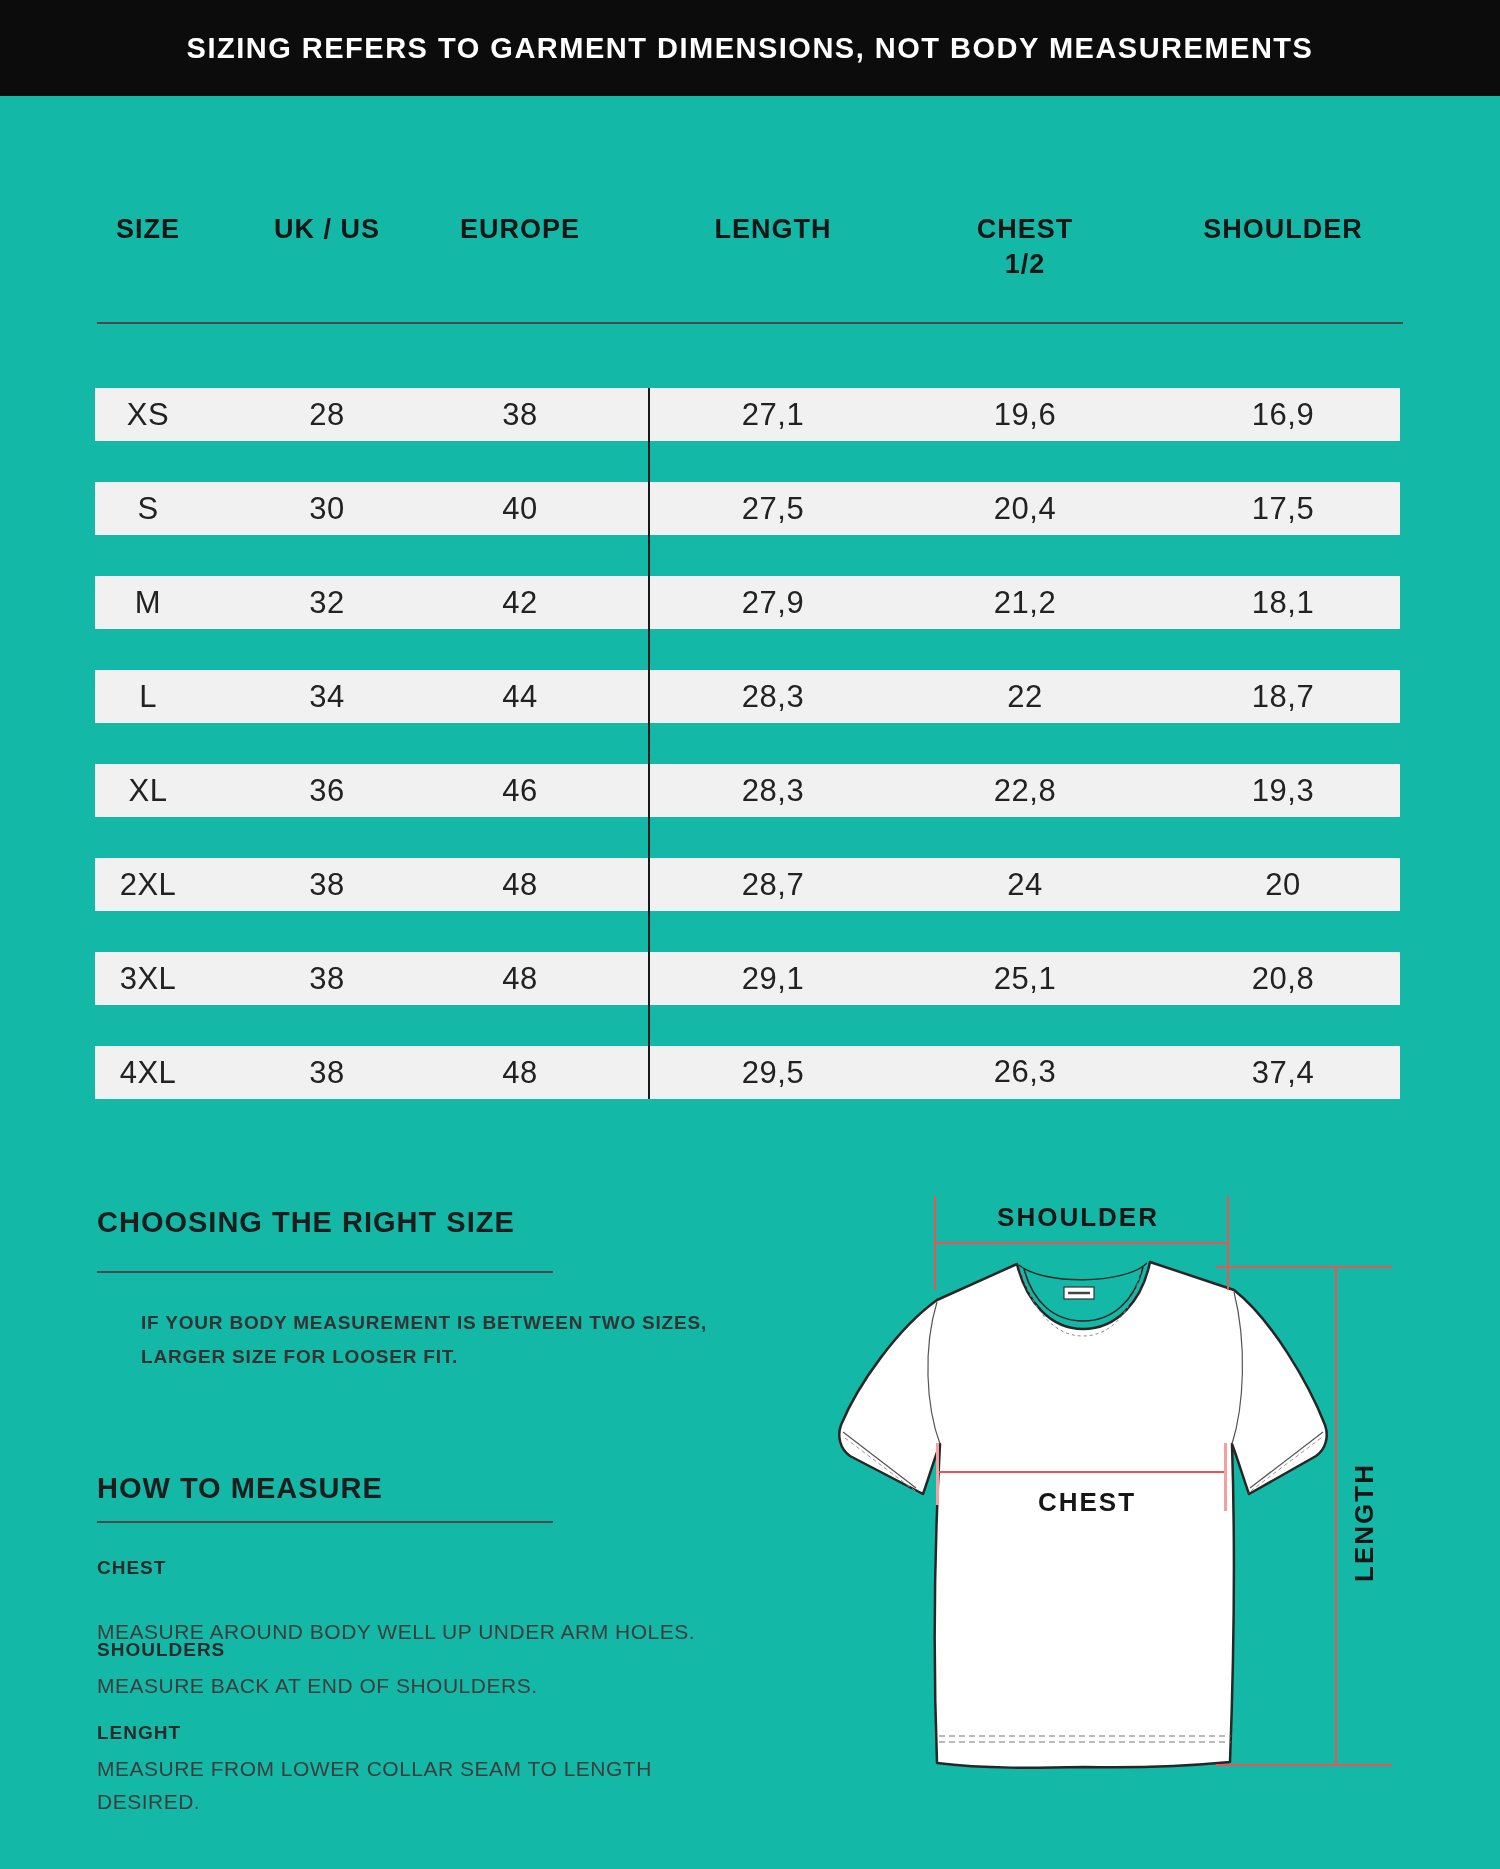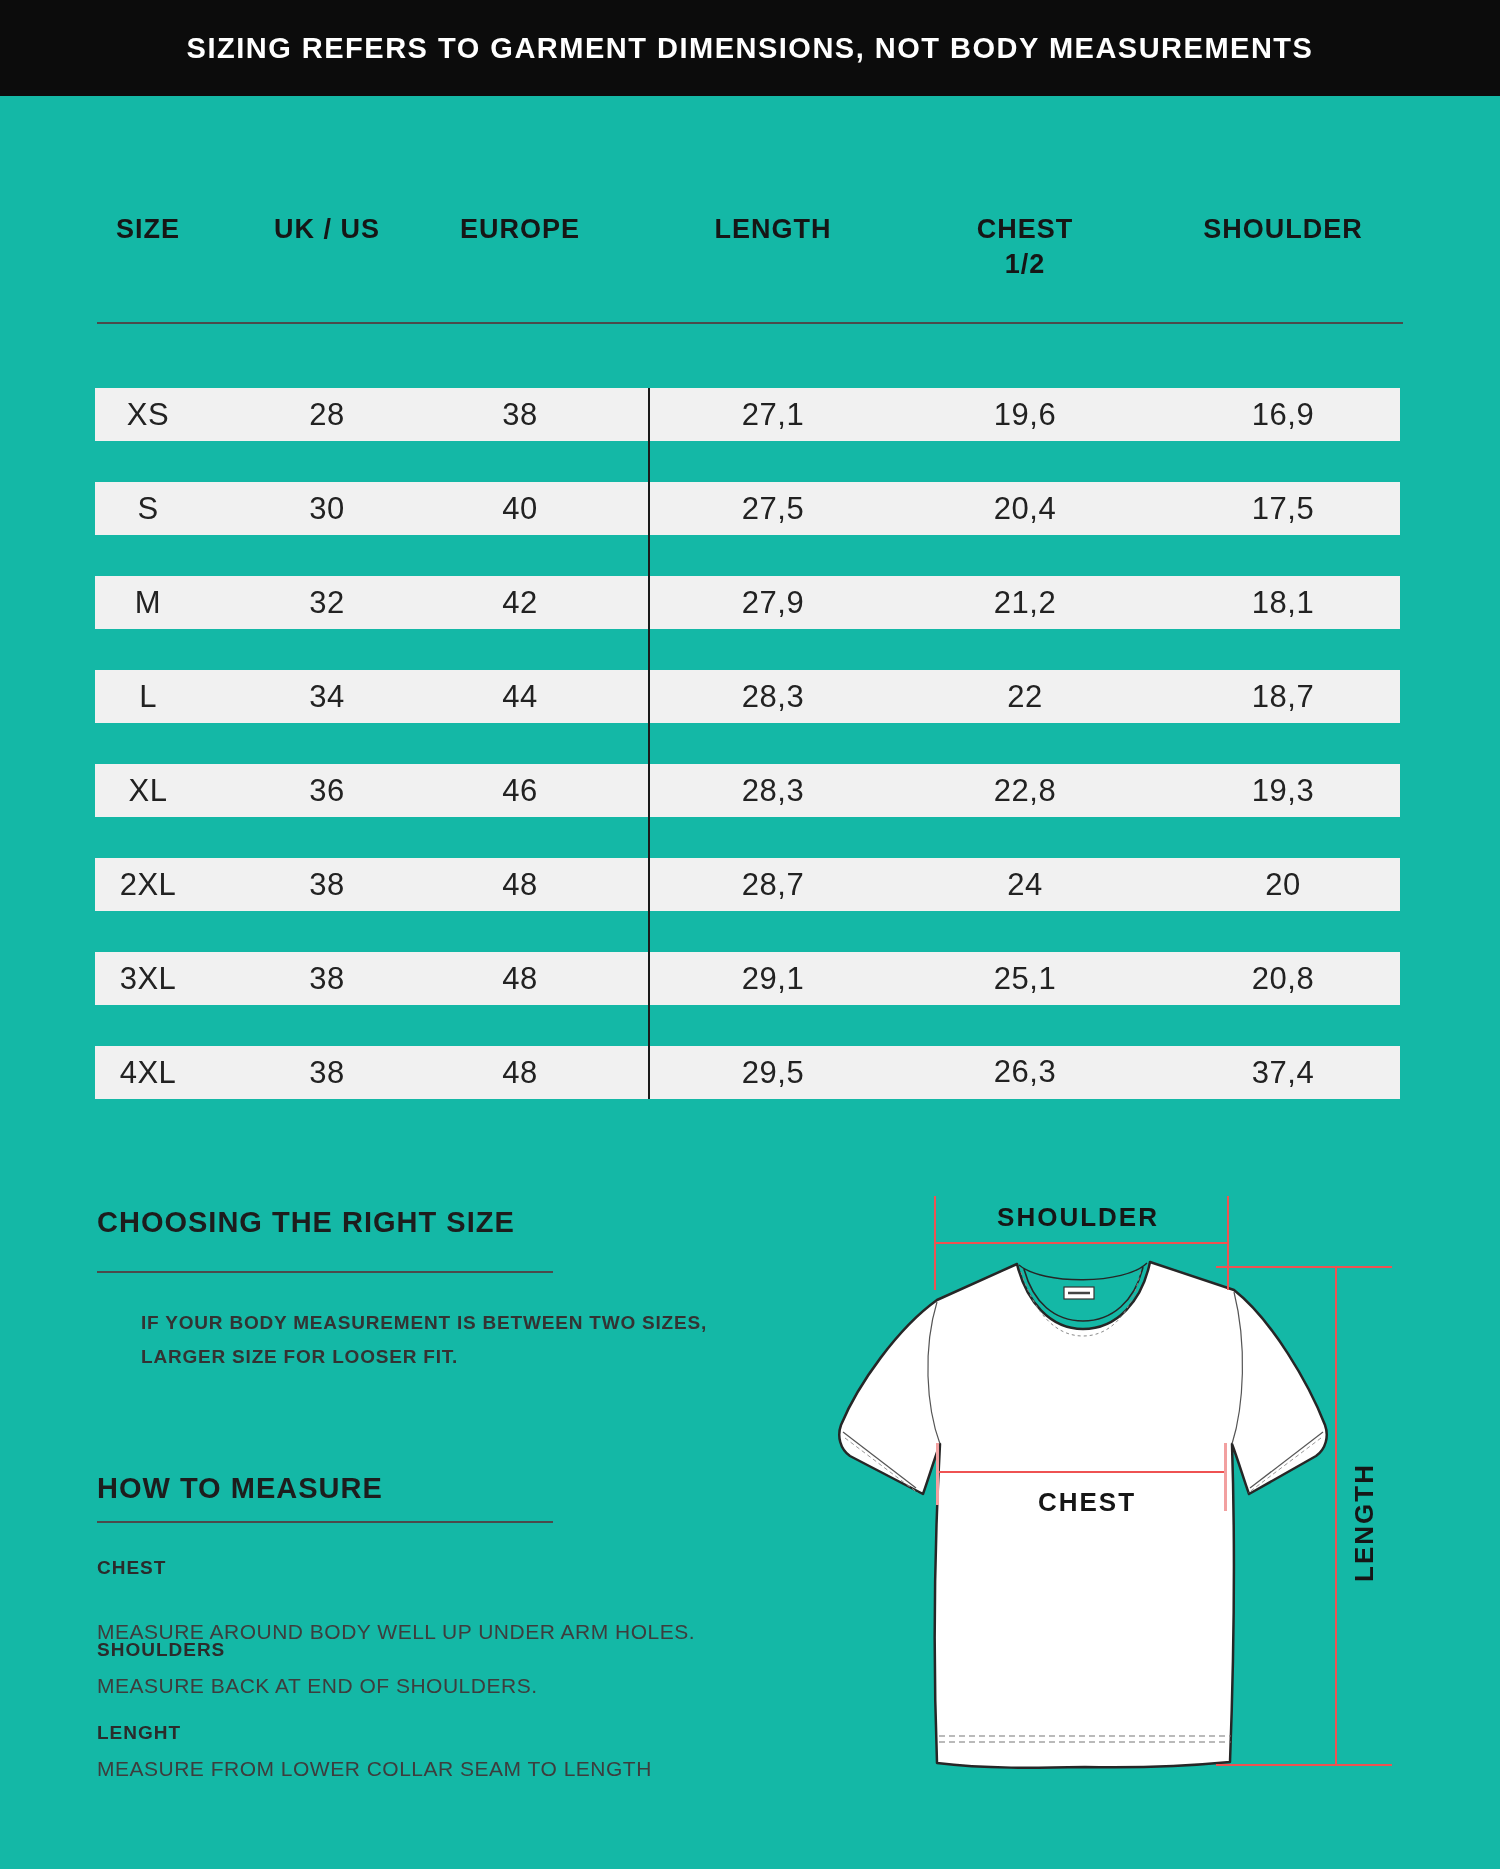--- a/index.html
+++ b/index.html
@@ -135,20 +135,21 @@
 
   <div class="abs measure-label" style="left:97px;top:1557px;width:400px;">CHEST</div>
   <div class="abs measure-text" style="left:97px;top:1587px;width:640px;margin-top:28px;">MEASURE AROUND BODY WELL UP UNDER ARM HOLES.</div>
 
   <div class="abs measure-label" style="left:97px;top:1639px;width:400px;">SHOULDERS</div>
   <div class="abs measure-text" style="left:97px;top:1669px;width:640px;">MEASURE BACK AT END OF SHOULDERS.</div>
 
   <div class="abs measure-label" style="left:97px;top:1722px;width:400px;">LENGHT</div>
   <div class="abs" style="left:97px;top:1752px;width:640px;">
     <div class="measure-text" style="position:static;">MEASURE FROM LOWER COLLAR SEAM TO LENGTH</div>
+    <div class="measure-text" style="position:static;">DESIRED.</div>
   </div>
 
   <svg class="abs" id="shirt-svg" width="494" height="516" viewBox="0 0 494 516">
 
     <path d="M 181,8
              L 101,44
              C 62,72 22,128 5,169
              C 1,180 4,193 14,200
              L 87,238
              C 93,221 98,204 104,188

